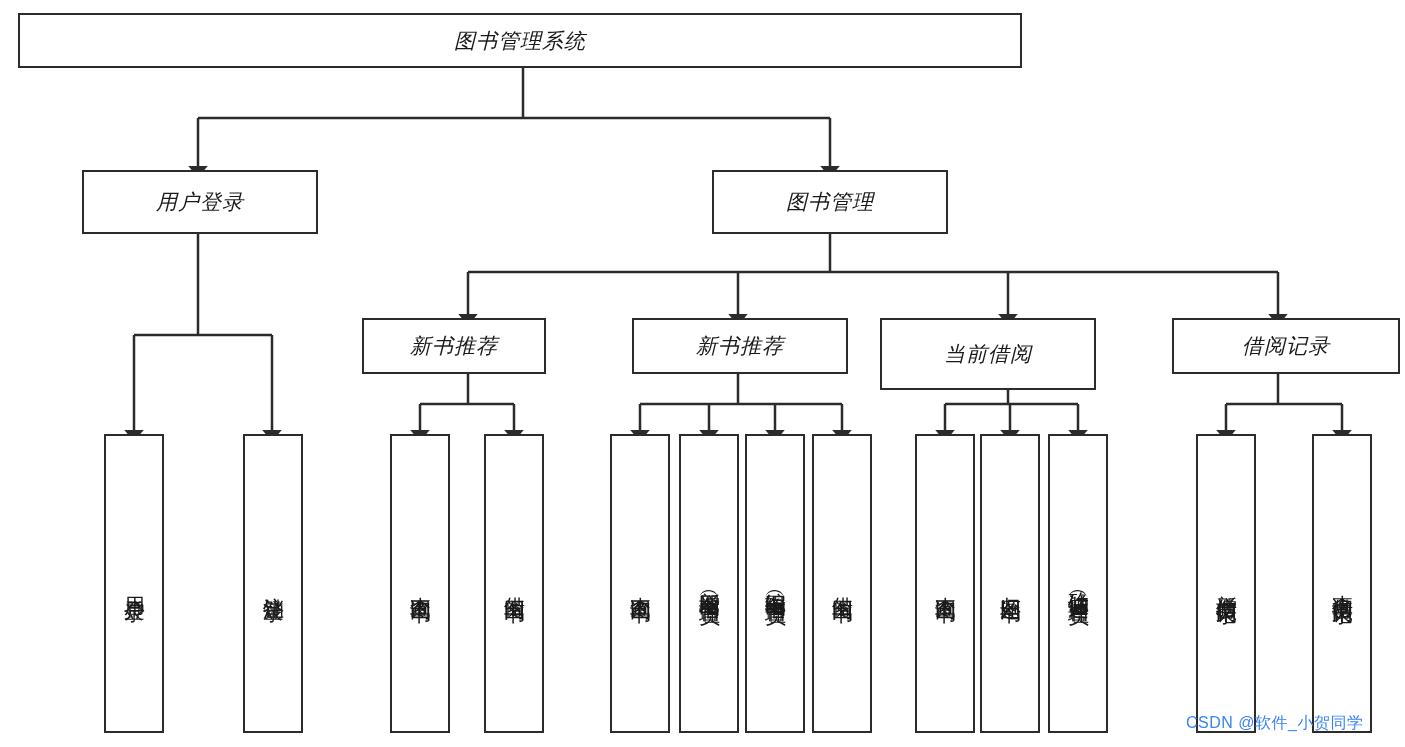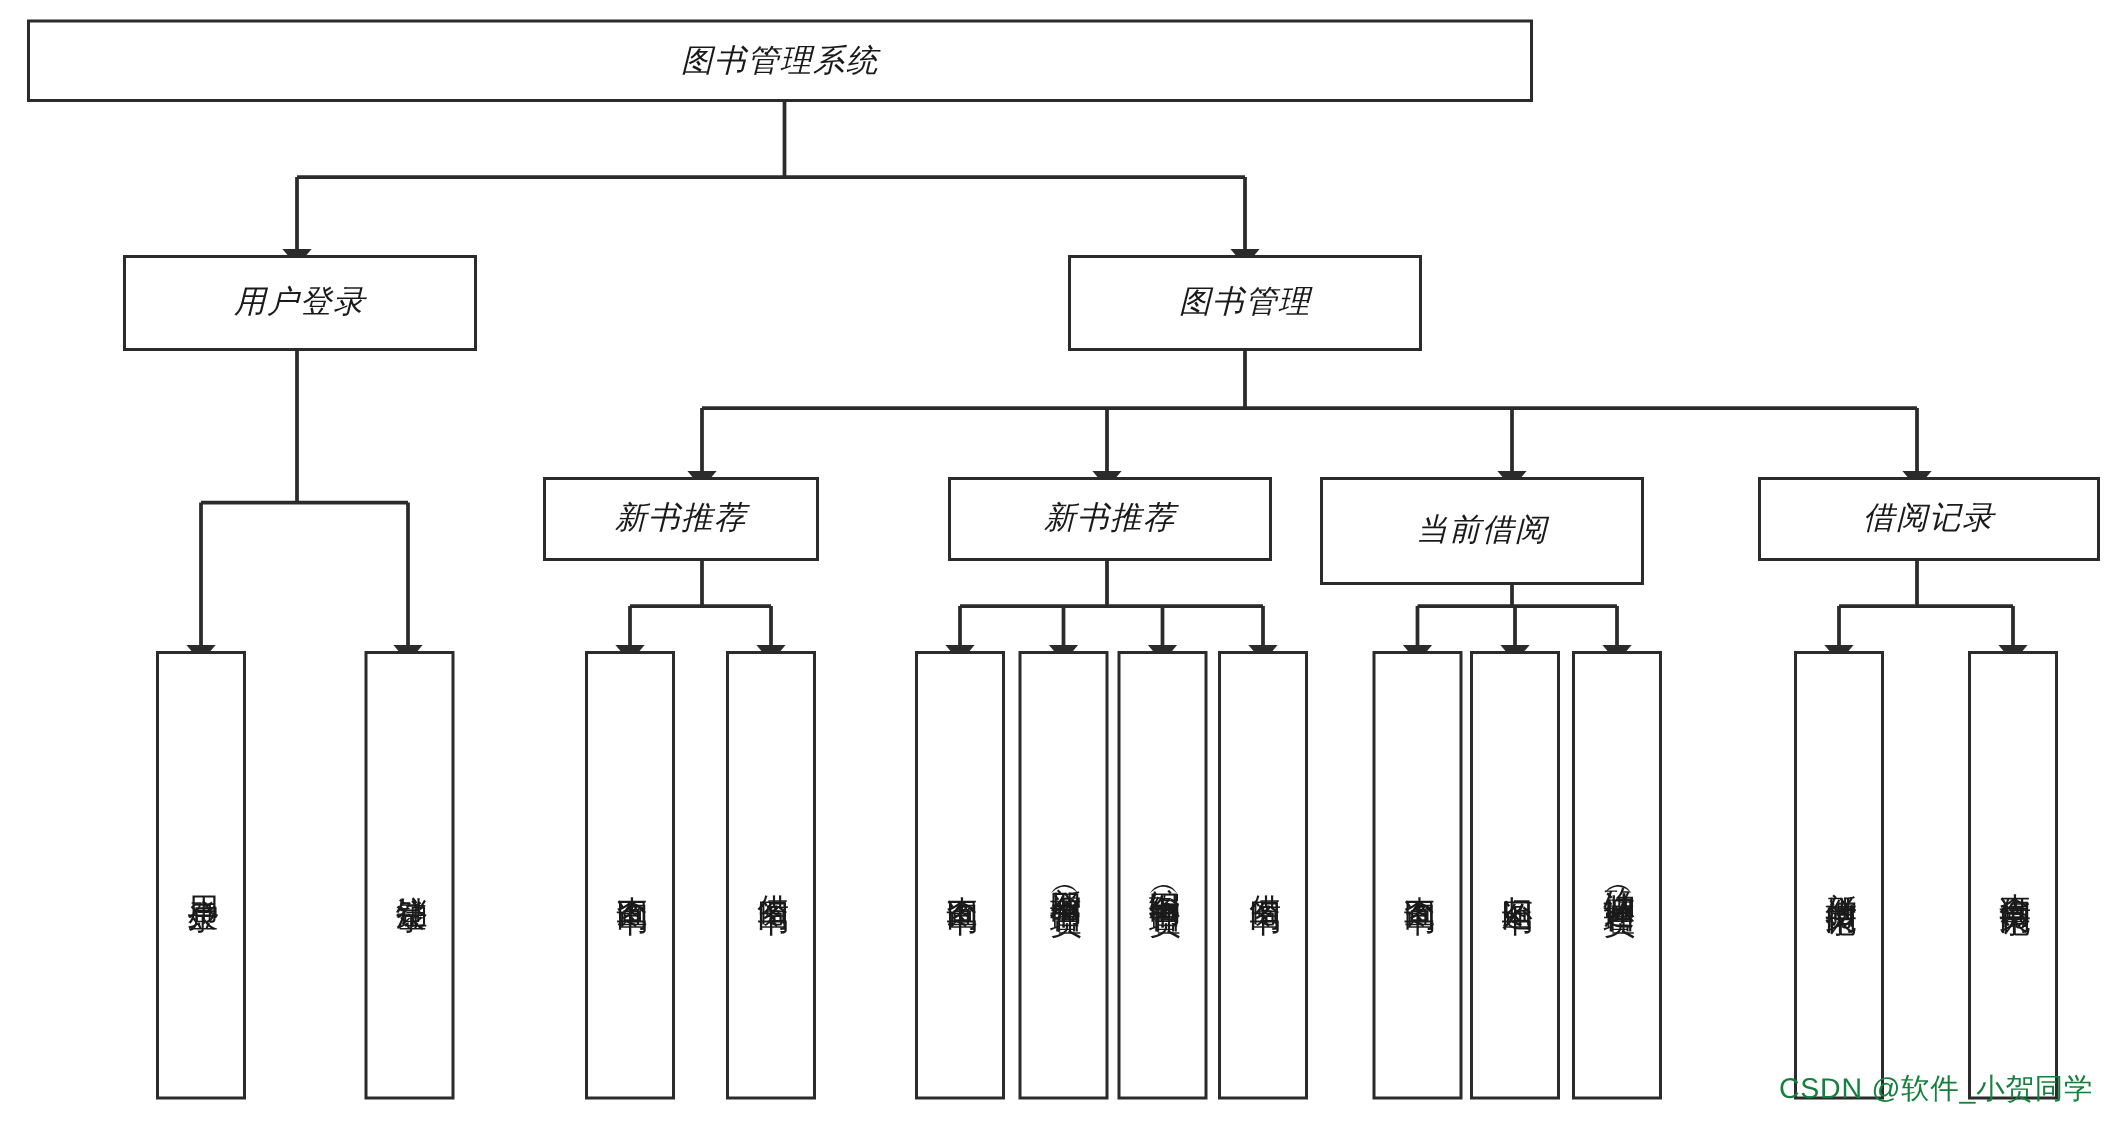--- a/index.html
+++ b/index.html
@@ -49,22 +49,22 @@
     writing-mode: vertical-rl;
     text-orientation: upright;
     font-size: 21px;
     line-height: 1.28;
     letter-spacing: 2px;
     white-space: nowrap;
     text-align: center;
   }
   .watermark {
     position: absolute;
-    font-size: 19px;
-    color: #15803d;
+    font-size: 16px;
+    color: #3b82f6;
     white-space: nowrap;
     letter-spacing: 0.5px;
     pointer-events: none;
   }
 </style>
 </head>
 <body>
 
 <div id="canvas">
 

